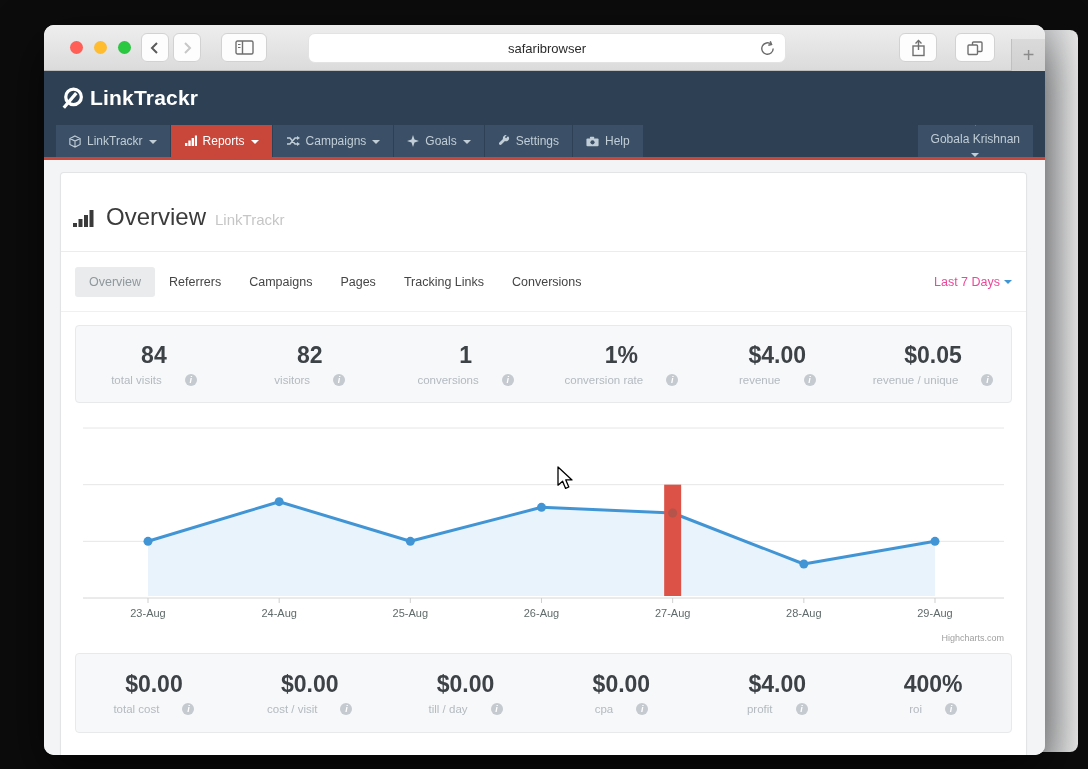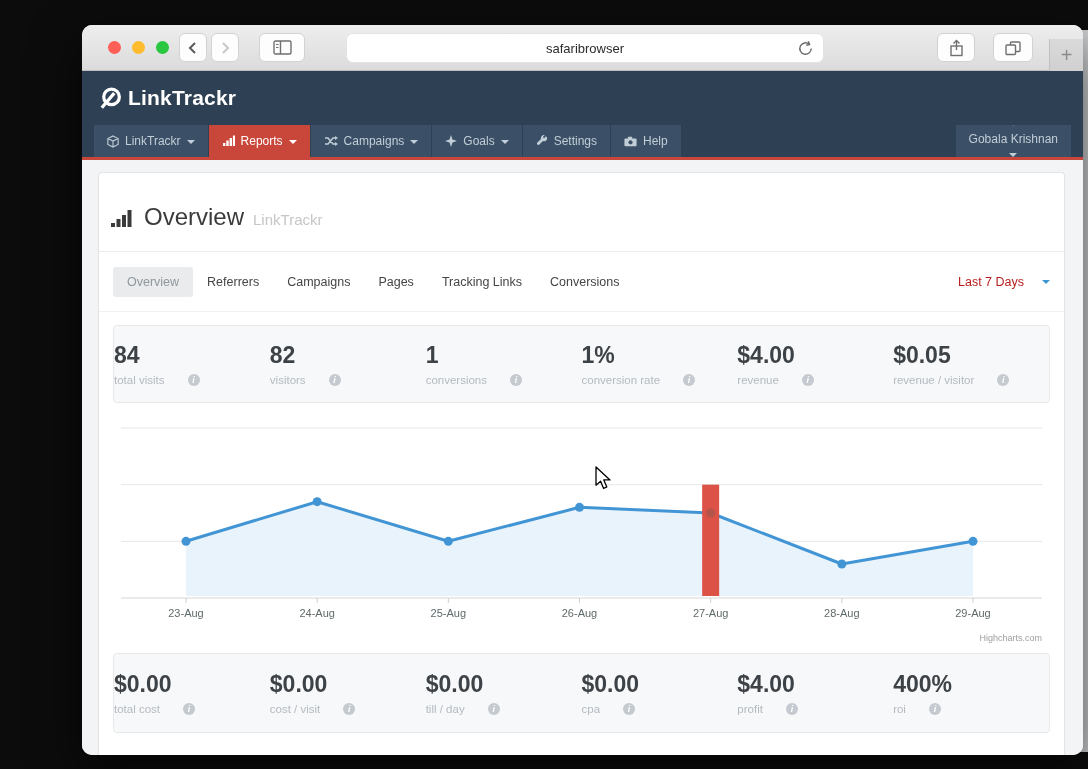--- a/index.html
+++ b/index.html
@@ -1,19 +1,19 @@
 <!DOCTYPE html>
 <html><head>
 <meta charset="utf-8">
 <style>
   * { margin:0; padding:0; box-sizing:border-box; }
   html,body { width:1088px; height:769px; overflow:hidden; }
   body { font-family:"Liberation Sans", sans-serif; background:#0c0c0c; position:relative; }
 
-  .stage { position:absolute; inset:0; background:#0c0c0c;margin-left:38px; }
+  .stage { position:absolute; inset:0; background:#0c0c0c; }
 
   .back-window { position:absolute; left:1040px; top:30px; width:38px; height:722px;
     background:linear-gradient(90deg,#c9cbcd,#e9e9e9); border-radius:0 8px 8px 0; }
 
   .window { position:absolute; left:44px; top:25px; width:1001px; height:730px;
     border-radius:10px; overflow:hidden; background:#fff;
     box-shadow:0 18px 50px rgba(0,0,0,.65); }
 
   
   .titlebar { position:relative; height:46px;
@@ -51,28 +51,28 @@
 
   .title-block { padding:30px 12px 20px 12px; border-bottom:1px solid #ececec; }
   .title-row { display:flex; align-items:baseline; gap:9px; }
   .page-title { font-size:24px; color:#3b3b3b; font-weight:400; }
   .title-suffix { font-size:15px; color:#c6c6c6; }
   .subtitle { font-size:12px; color:#4e4e4e; margin-top:7px; }
 
   .tabs-row { height:60px; display:flex; align-items:center; padding:0 14px; border-bottom:1px solid #eef0f1; }
   .tab { font-size:12.5px; color:#454545; padding:8px 14px; border-radius:3px; cursor:pointer; }
   .tab.active { background:#e9ebec; color:#8f989d; }
-  .range-selector { margin-left:auto; font-size:12.5px; color:#b91c1c;
-    display:flex; align-items:center; gap:18px; cursor:pointer; }
+  .range-selector { margin-left:auto; font-size:12.5px; color:#ec4899;
+    display:flex; align-items:center; gap:4px; cursor:pointer; }
   .range-selector .caret { color:#3f96d4; }
 
   .stats-panel { margin:13px 14px 0; height:78px; background:#f7f8f9;
     border:1px solid #e7e9ea; border-radius:4px; display:flex; }
   .stats-panel.bottom { margin-top:8px; height:80px; }
-  .stat-cell { flex:1; display:flex; flex-direction:column; justify-content:center; gap:5px; }
+  .stat-cell { flex:1; display:flex; flex-direction:column; align-items:center; justify-content:center; gap:5px; }
   .stat-value { font-size:23px; font-weight:600; color:#3d4247; }
   .stat-label { font-size:11.5px; color:#b3bac0; display:flex; align-items:center; gap:23px; }
   .info-dot { width:12px; height:12px; border-radius:50%; background:#c4cacf; color:#fff;
     font-size:9px; font-style:italic; font-weight:bold; display:inline-flex;
     align-items:center; justify-content:center; line-height:1; }
 
   .chart-wrap { margin:10px 14px 0; height:232px; position:relative;text-align:center; }
   .chart-wrap svg { display:block; }
 
   .cursor { position:absolute; left:557px; top:466px; z-index:50; pointer-events:none; }
@@ -271,21 +271,21 @@
             <div class="stat-cell">
               <div class="stat-value">$4.00</div>
               <div class="stat-label">
                 <span>revenue</span>
                 <span class="info-dot">i</span>
               </div>
             </div>
             <div class="stat-cell">
               <div class="stat-value">$0.05</div>
               <div class="stat-label">
-                <span>revenue / visitor</span>
+                <span>revenue / unique</span>
                 <span class="info-dot">i</span>
               </div>
             </div>
           </div>
 
         <div class="chart-wrap">
           <svg id="chart-svg" width="937" height="232" viewBox="0 0 937 232">
               <line x1="8" x2="929" y1="15" y2="15" stroke="#e6e6e6" stroke-width="1"></line>
               <line x1="8" x2="929" y1="71.66666666666667" y2="71.66666666666667" stroke="#e6e6e6" stroke-width="1"></line>
               <line x1="8" x2="929" y1="128.33333333333334" y2="128.33333333333334" stroke="#e6e6e6" stroke-width="1"></line>

